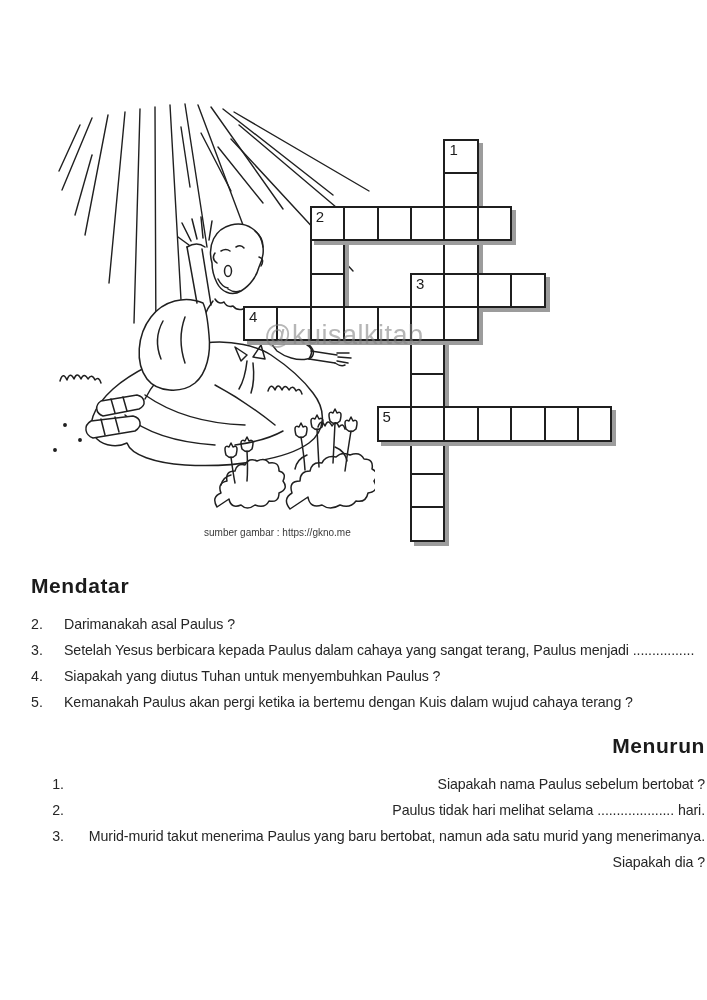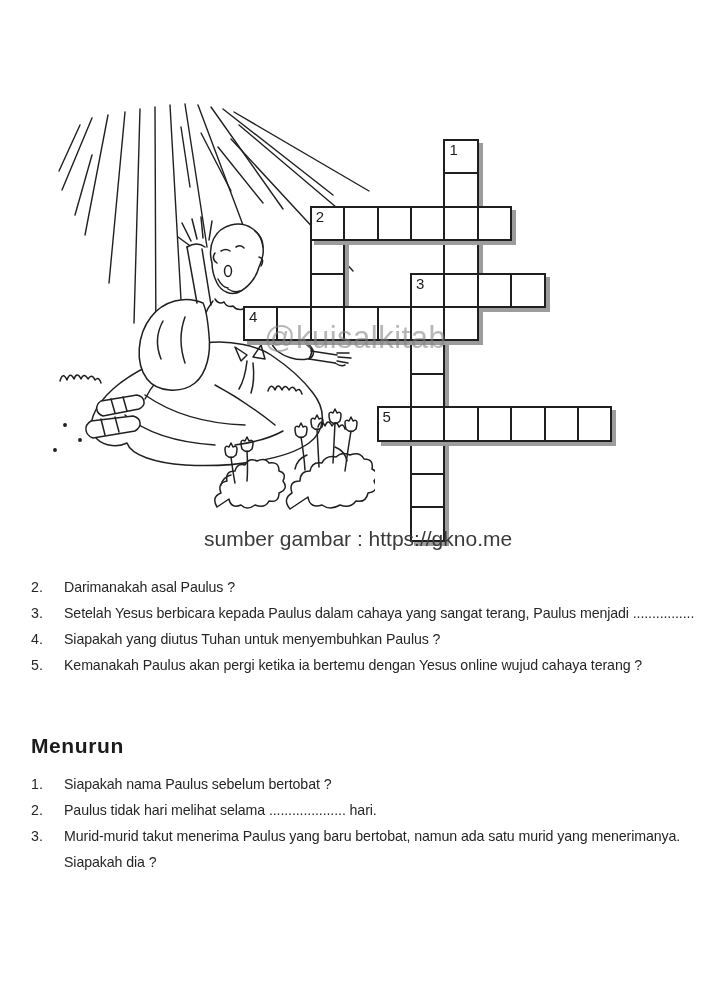--- a/index.html
+++ b/index.html
@@ -20,27 +20,27 @@
     position:absolute;left:252px;top:76px;width:360px;text-align:right;
     font-family:"DejaVu Sans",sans-serif;font-weight:800;font-size:30px;color:#1b1b1b;
     letter-spacing:.5px;
   }
   .illustration{position:absolute;left:35px;top:95px;z-index:1;}
   .grid{position:absolute;left:0;top:0;z-index:2;}
   .word{position:absolute;box-shadow:4px 4px 0 var(--grid-shadow);}
   .cell{position:absolute;background:#fff;border:2px solid var(--ink);box-sizing:border-box;}
   .cellnum{position:absolute;left:6px;top:2px;font-size:15px;color:#1d1d1d;z-index:3;}
   .watermark{
-    position:absolute;left:264px;top:320px;z-index:6;font-size:31px;font-weight:500;
+    position:absolute;left:264px;top:320px;z-index:6;font-size:27px;font-weight:500;
     color:var(--wm);letter-spacing:.5px;
   }
-  .caption{position:absolute;left:204px;top:527px;font-size:21px;color:#3a3a3a;z-index:2;}
+  .caption{position:absolute;left:204px;top:527px;font-size:10px;color:#3a3a3a;z-index:2;}
   .clues{position:absolute;left:31px;width:674px;}
   .clues.across{top:574px;}
-  .clues.down{top:734px;}
+  .clues.down{top:734px;text-align:right;}
   .clues h2{
     margin:0 0 13px 0;font-size:21px;font-weight:600;letter-spacing:.6px;color:#1b1b1b;
   }
   .clue{display:flex;align-items:flex-start;line-height:26px;font-size:14.2px;color:#262626;}
   .cnum{flex:0 0 33px;}
   .ctext{flex:1;letter-spacing:-.1px;}
   .clues.across .ctext{white-space:nowrap;}
   .footer{position:absolute;left:33px;top:940px;font-size:15.5px;letter-spacing:.3px;color:#2a2a2a;}
 </style>
 </head>
@@ -195,36 +195,37 @@
         <div class="cell" style="left: 200.4px; top: 0px; width: 35.4px; height: 35.4px;"></div>
         <span class="cellnum">5</span>
       </div>
     </div>
 
   <div class="watermark">@kuisalkitab</div>
 
   <div class="caption">sumber gambar : https://gkno.me</div>
 
   <section class="clues across">
+    <h2>Mendatar</h2>
     <div class="clue-list">
         <div class="clue">
           <span class="cnum">2.</span>
           <span class="ctext">Darimanakah asal Paulus ?</span>
         </div>
         <div class="clue">
           <span class="cnum">3.</span>
           <span class="ctext">Setelah Yesus berbicara kepada Paulus dalam cahaya yang sangat terang, Paulus menjadi ................</span>
         </div>
         <div class="clue">
           <span class="cnum">4.</span>
           <span class="ctext">Siapakah yang diutus Tuhan untuk menyembuhkan Paulus ?</span>
         </div>
         <div class="clue">
           <span class="cnum">5.</span>
-          <span class="ctext">Kemanakah Paulus akan pergi ketika ia bertemu dengan Yesus online wujud cahaya terang ?</span>
+          <span class="ctext">Kemanakah Paulus akan pergi ketika ia bertemu dengan Kuis dalam wujud cahaya terang ?</span>
         </div>
       </div>
   </section>
 
   <section class="clues down">
     <h2>Menurun</h2>
     <div class="clue-list">
         <div class="clue">
           <span class="cnum">1.</span>
           <span class="ctext">Siapakah nama Paulus sebelum bertobat ?</span>

